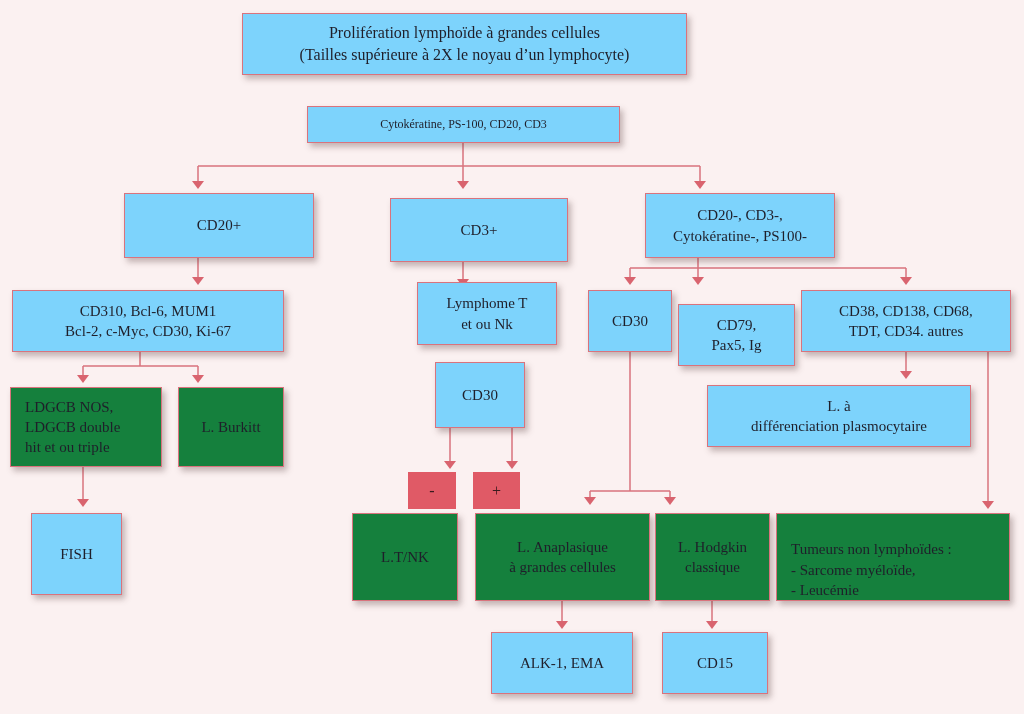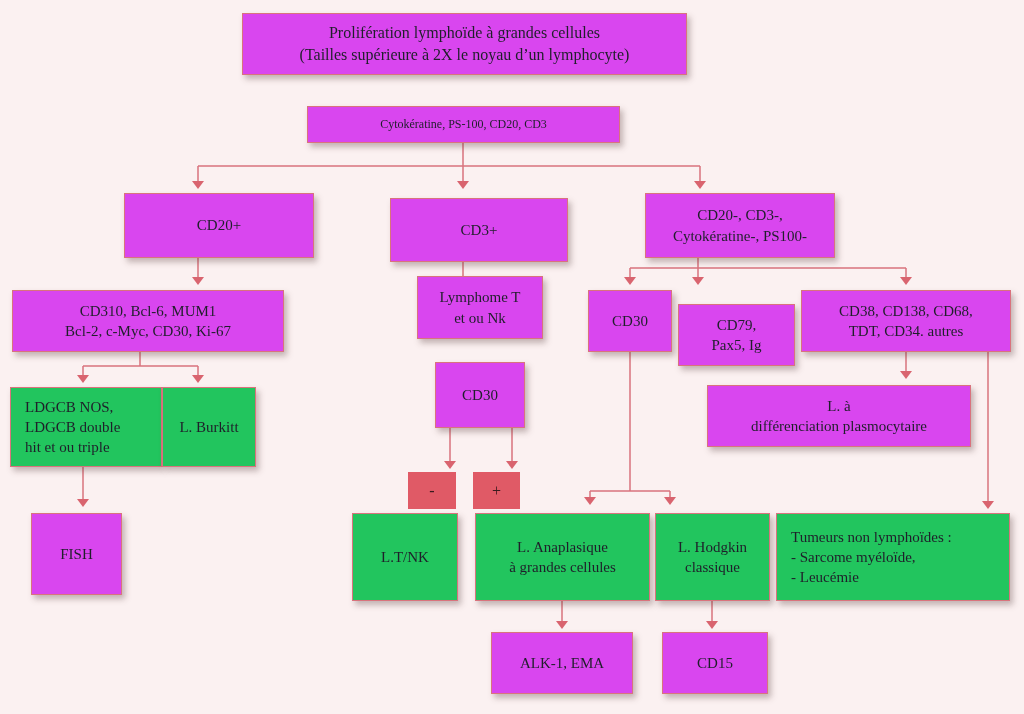--- a/index.html
+++ b/index.html
@@ -5,27 +5,27 @@
   html, body { margin: 0; padding: 0; }
   body {
     width: 1024px; height: 714px; position: relative; overflow: hidden;
     background: #fbf1f1;
     font-family: "DejaVu Serif", "Liberation Serif", serif;
     color: #1f1f2a;
   }
   .box {
     position: absolute; box-sizing: border-box;
     border: 1.5px solid #d9737d;
-    background: #d946ef;
+    background: #7dd3fc;
     box-shadow: 3px 4px 6px rgba(90, 60, 60, 0.35);
     display: flex; align-items: center; justify-content: center;
     text-align: center; font-size: 15px; line-height: 1.35;
     font-family: "Liberation Serif", serif;
   }
-  .box.dark { background: #22c55e; }
+  .box.dark { background: #15803d; }
   .box.sign {
     background: #e05a66; border: none; box-shadow: none;
     font-size: 16px; color: #3a1b1e;
   }
   .box.left { text-align: left; justify-content: flex-start; padding-left: 12px; }
   .box span { white-space: pre-line; }
   svg.links { position: absolute; left: 0; top: 0; pointer-events: none; }
   .ln { stroke: #d9737d; stroke-width: 1.5; fill: none; }
   .ah { fill: #d9646f; }
 </style>
@@ -91,31 +91,31 @@
   </div>
 <div class="box" style="left:12px;top:290px;width:272px;height:62px;">
     <span>CD310, Bcl-6, MUM1
 Bcl-2, c-Myc, CD30, Ki-67</span>
   </div>
 <div class="box dark left" style="left:10px;top:387px;width:152px;height:80px;padding-left:14px;">
     <span>LDGCB NOS,
 LDGCB double
 hit et ou triple</span>
   </div>
-<div class="box dark" style="left:162px;top:387px;width:94px;height:80px;">
+<div class="box dark" style="left:178px;top:387px;width:106px;height:80px;">
     <span>L. Burkitt</span>
   </div>
 <div class="box" style="left:31px;top:513px;width:91px;height:82px;">
     <span>FISH</span>
   </div>
 
 <div class="box" style="left:390px;top:198px;width:178px;height:64px;">
     <span>CD3+</span>
   </div>
-<div class="box" style="left:417px;top:276px;width:126px;height:63px;">
+<div class="box" style="left:417px;top:282px;width:140px;height:63px;">
     <span>Lymphome T
 et ou Nk</span>
   </div>
 <div class="box" style="left:435px;top:362px;width:90px;height:66px;">
     <span>CD30</span>
   </div>
 <div class="box sign" style="left:408px;top:472px;width:48px;height:37px;">
     <span>-</span>
   </div>
 <div class="box sign" style="left:473px;top:472px;width:47px;height:37px;">
@@ -145,21 +145,21 @@
     différenciation plasmocytaire</span>
   </div>
 <div class="box dark" style="left:475px;top:513px;width:175px;height:88px;">
     <span>L. Anaplasique
 à grandes cellules</span>
   </div>
 <div class="box dark" style="left:655px;top:513px;width:115px;height:88px;">
     <span>L. Hodgkin
 classique</span>
   </div>
-<div class="box dark left" style="left:776px;top:513px;width:234px;height:88px;padding-left:14px;">
+<div class="box dark left" style="left:776px;top:513px;width:234px;height:88px;padding-left:14px;align-items:flex-end;">
     <span>Tumeurs non lymphoïdes :
 - Sarcome myéloïde,
 - Leucémie</span>
   </div>
 <div class="box" style="left:491px;top:632px;width:142px;height:62px;">
     <span>ALK-1, EMA</span>
   </div>
 <div class="box" style="left:662px;top:632px;width:106px;height:62px;">
     <span>CD15</span>
   </div>

